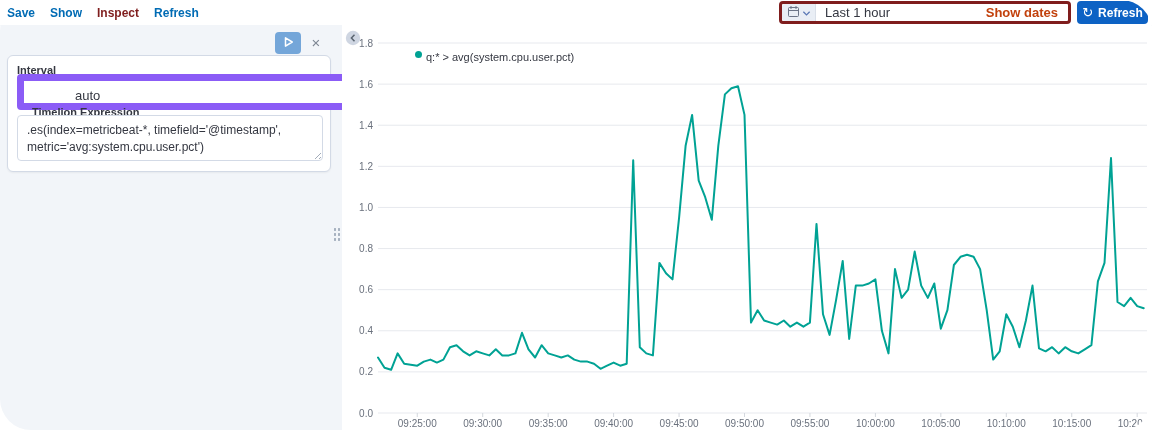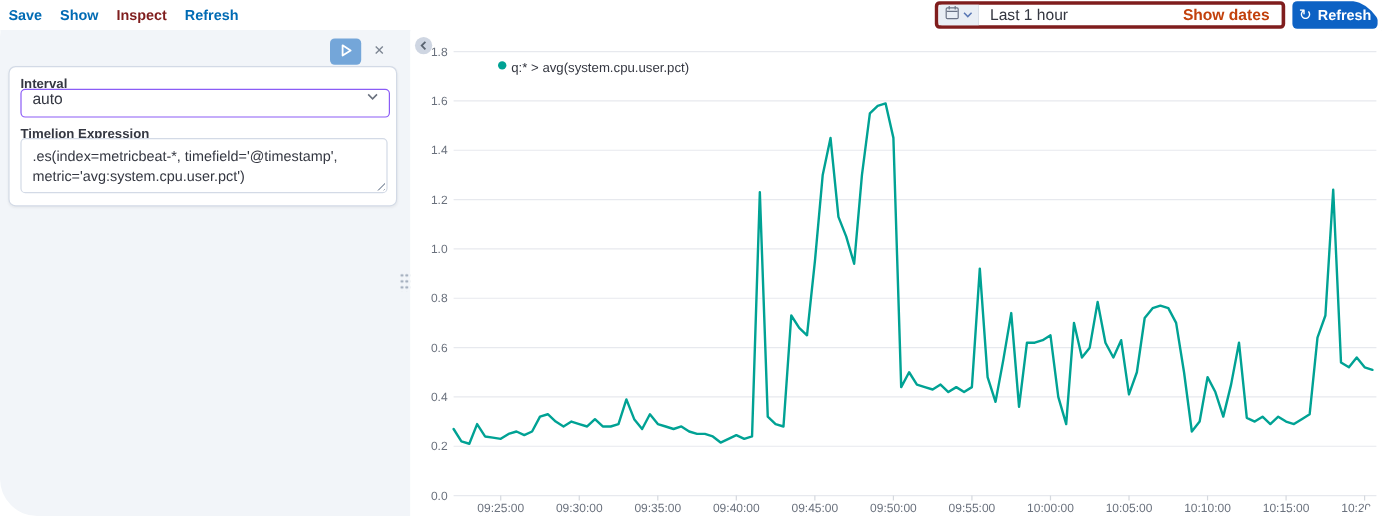--- a/index.html
+++ b/index.html
@@ -20,24 +20,24 @@
   .refresh-glyph{font-size:13px;font-weight:normal;line-height:1;}
 
   
   .leftpane{position:absolute;top:25px;left:0;width:342px;height:405px;background:#f2f5f9;}
   .series-actions{position:absolute;top:6px;left:0;width:331px;height:24px;display:flex;justify-content:flex-end;align-items:center;gap:6px;}
   .play-btn{width:26px;height:22px;background:#74a6d9;border:none;border-radius:4px;display:flex;align-items:center;justify-content:center;cursor:pointer;}
   .close-btn{width:18px;height:18px;border:none;background:transparent;color:#7d8693;font-size:15px;line-height:16px;cursor:pointer;padding:0;margin-right:6px;}
   .editor-card{position:absolute;top:30px;left:7px;width:324px;height:117px;background:#fff;border:1px solid #d3dae6;border-radius:6px;box-shadow:0 1px 2px rgba(0,0,0,.05);box-sizing:border-box;}
   .field-label{font-size:11px;font-weight:bold;color:#343741;margin:4px 0 4px 0;}
   .lbl-interval{position:absolute;left:9px;top:4px;}
-  .select-ctrl{position:absolute;left:9px;top:18px;width:306px;height:22px;border:1px solid #8b5cf6;border-radius:4px;background:#fff;display:flex;align-items:flex-start;cursor:pointer;}
+  .select-ctrl{position:absolute;left:9px;top:18px;width:306px;height:22px;border:7px solid #8b5cf6;border-radius:4px;background:#fff;display:flex;align-items:flex-end;cursor:pointer;padding-left:42px;}
   .select-ctrl .sel-text{flex:1;font-size:13px;color:#343741;padding-left:9px;}
   .select-ctrl svg{margin-right:8px;}
-  .lbl-expr{position:absolute;left:9px;top:46px;}
+  .lbl-expr{position:absolute;left:24px;top:46px;}
   .expr-wrap{position:absolute;left:9px;top:59px;width:306px;height:46px;}
   .expr-area{width:306px;height:46px;box-sizing:border-box;border:1px solid #d3dae6;border-radius:4px;padding:6px 9px 2px 9px;font-family:inherit;font-size:12px;line-height:1.45;color:#343741;resize:none;outline:none;background:#fff;}
   .resize-handle{position:absolute;right:2px;bottom:2px;width:9px;height:9px;background:repeating-linear-gradient(135deg,transparent 0 2px,#a3acb9 2px 3px);clip-path:polygon(100% 0,0 100%,100% 100%);cursor:ns-resize;}
   .pane-resizer{position:absolute;left:333px;top:202px;width:9px;height:16px;cursor:col-resize;background-image:radial-gradient(circle,#a6b1c0 1.1px,transparent 1.3px);background-size:4px 5px;}
 
   
   .chartpane{position:absolute;top:25px;left:342px;width:810px;height:405px;background:#fff;}
   .collapse-btn{position:absolute;left:3px;top:5px;width:16px;height:16px;border:none;background:transparent;padding:0;cursor:pointer;}
   .legend{position:absolute;left:28px;top:26px;display:flex;align-items:flex-start;gap:4px;margin-left:45px;}
   .legend-dot{width:7px;height:7px;border-radius:50%;}

